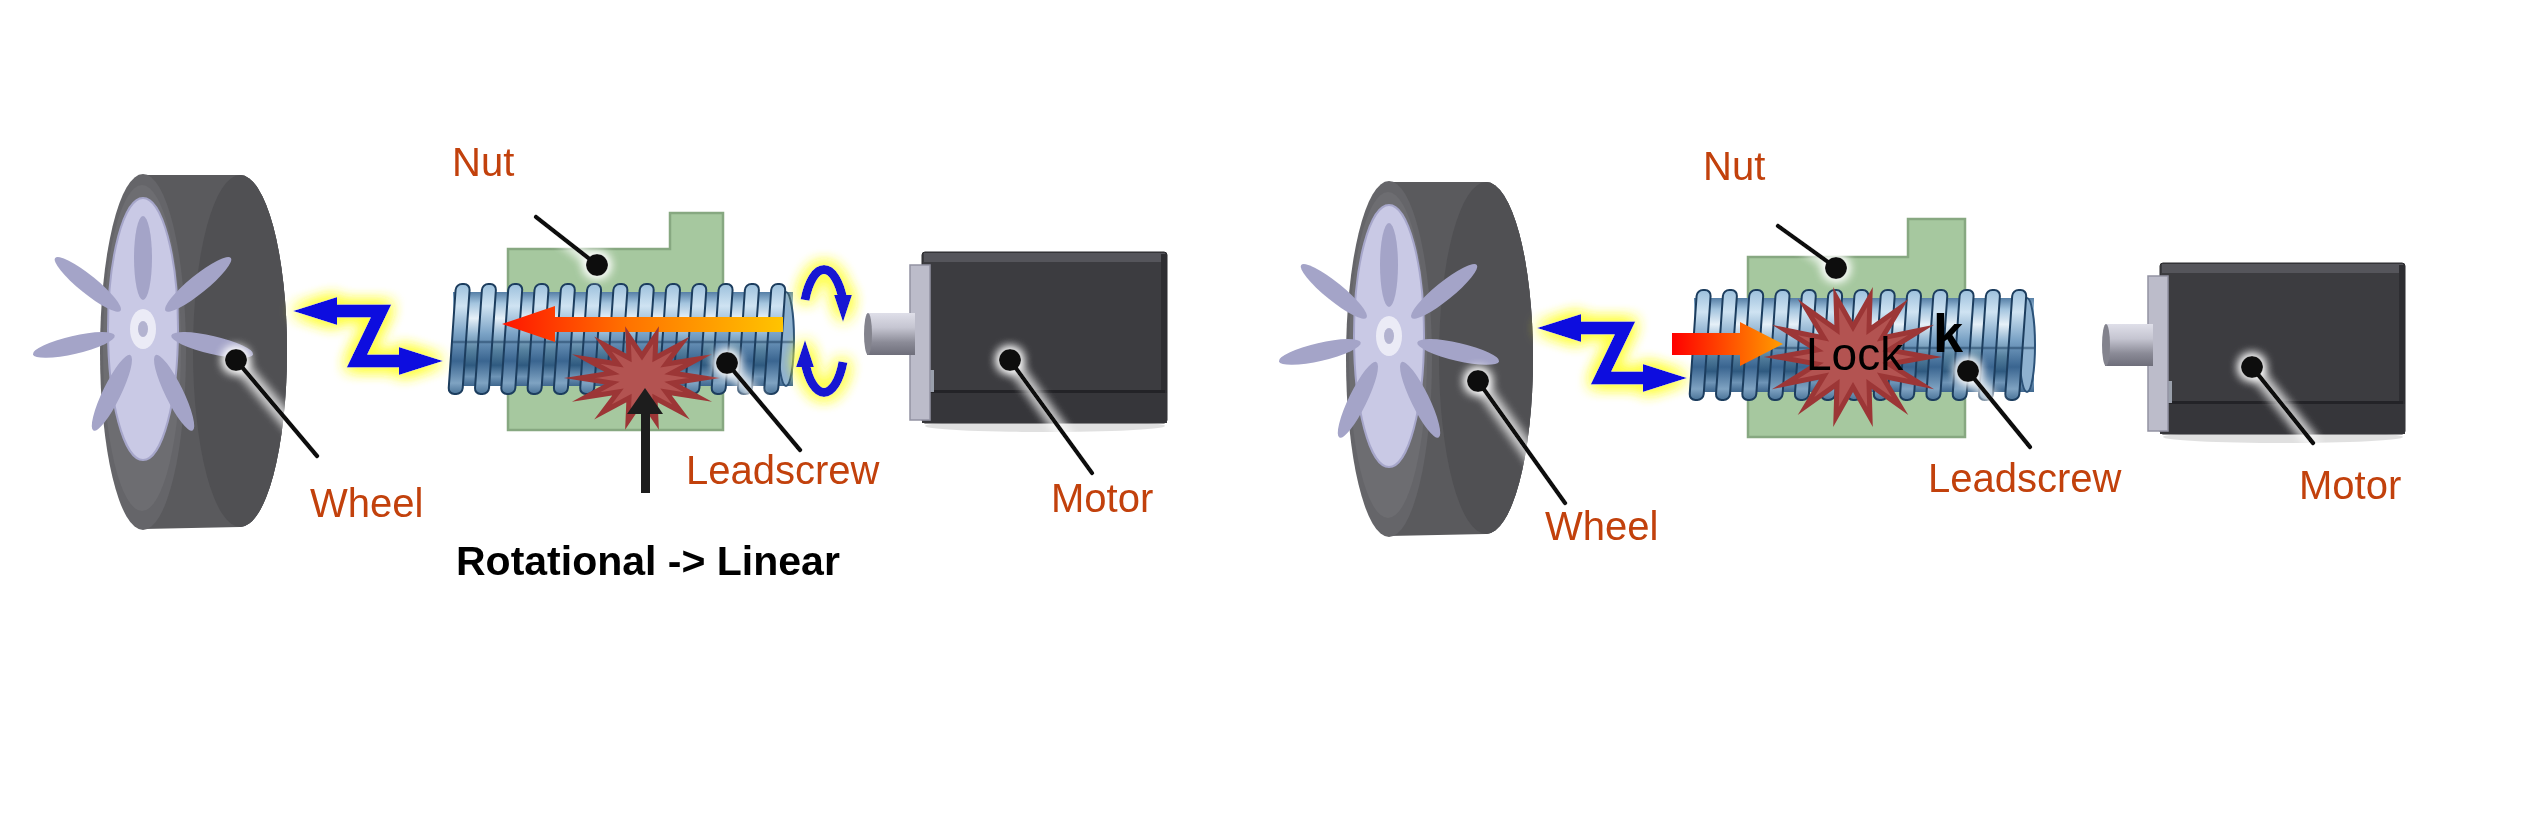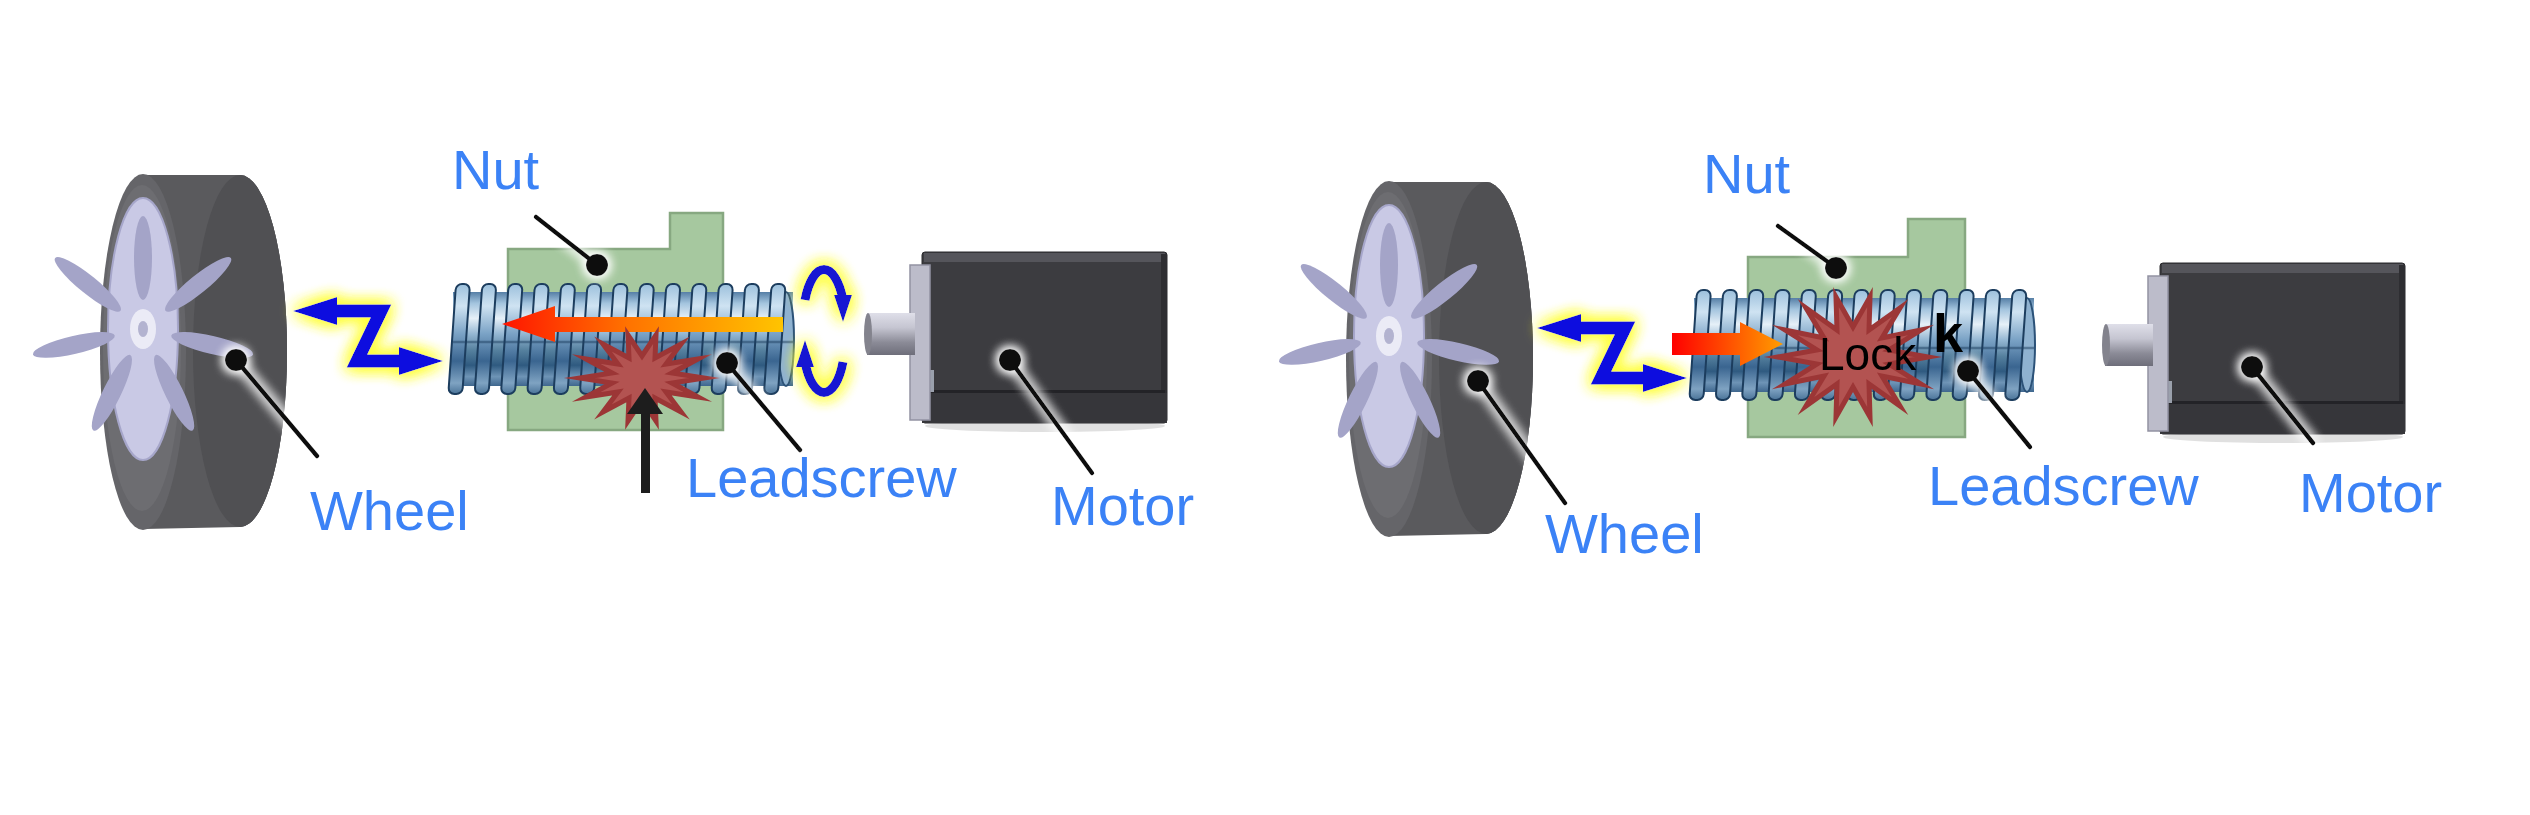--- a/index.html
+++ b/index.html
@@ -6,23 +6,23 @@
   #stage{
     position:relative;
     width:2530px;height:815px;
     background:#ffffff;
     overflow:hidden;
     font-family:"Liberation Sans", sans-serif;
   }
   #artwork{position:absolute;left:0;top:0;}
   .label{
     position:absolute;
-    font-size:56px;
-    line-height:1;
-    color:#3b82f6;
+    font-size:40px;
+    line-height:1;
+    color:#c2410c;
     white-space:nowrap;
     text-shadow:0 0 6px #fff,0 0 10px #fff,0 0 14px #fff;
   }
   .caption{
     position:absolute;
     font-size:41px;
     font-weight:bold;
     line-height:1;
     color:#000;
     white-space:nowrap;
@@ -278,21 +278,22 @@
         <line x1="2252" y1="367" x2="2313" y2="443" stroke="#0d0d0d" stroke-width="4.5" stroke-linecap="round"></line>
         <circle cx="2252" cy="367" r="11" fill="#0d0d0d"></circle>
       </g>
     </g>
   </svg>
 
   <div class="label" style="left:452px;top:142px;">Nut</div>
   <div class="label" style="left:310px;top:483px;">Wheel</div>
   <div class="label" style="left:686px;top:450px;">Leadscrew</div>
   <div class="label" style="left:1051px;top:478px;">Motor</div>
+  <div class="caption" style="left:456px;top:541px;">Rotational -&gt; Linear</div>
 
   <div class="label" style="left:1703px;top:146px;">Nut</div>
   <div class="label" style="left:1545px;top:506px;">Wheel</div>
   <div class="label" style="left:1928px;top:458px;">Leadscrew</div>
   <div class="label" style="left:2299px;top:465px;">Motor</div>
-  <div class="burst-label" style="left:1806px;top:331px;margin-left:13px;">Lock</div>
+  <div class="burst-label" style="left:1806px;top:331px;">Lock</div>
   <div class="burst-stray" style="left:1933px;top:306px;">k</div>
 
 </div>
 
 </body></html>

